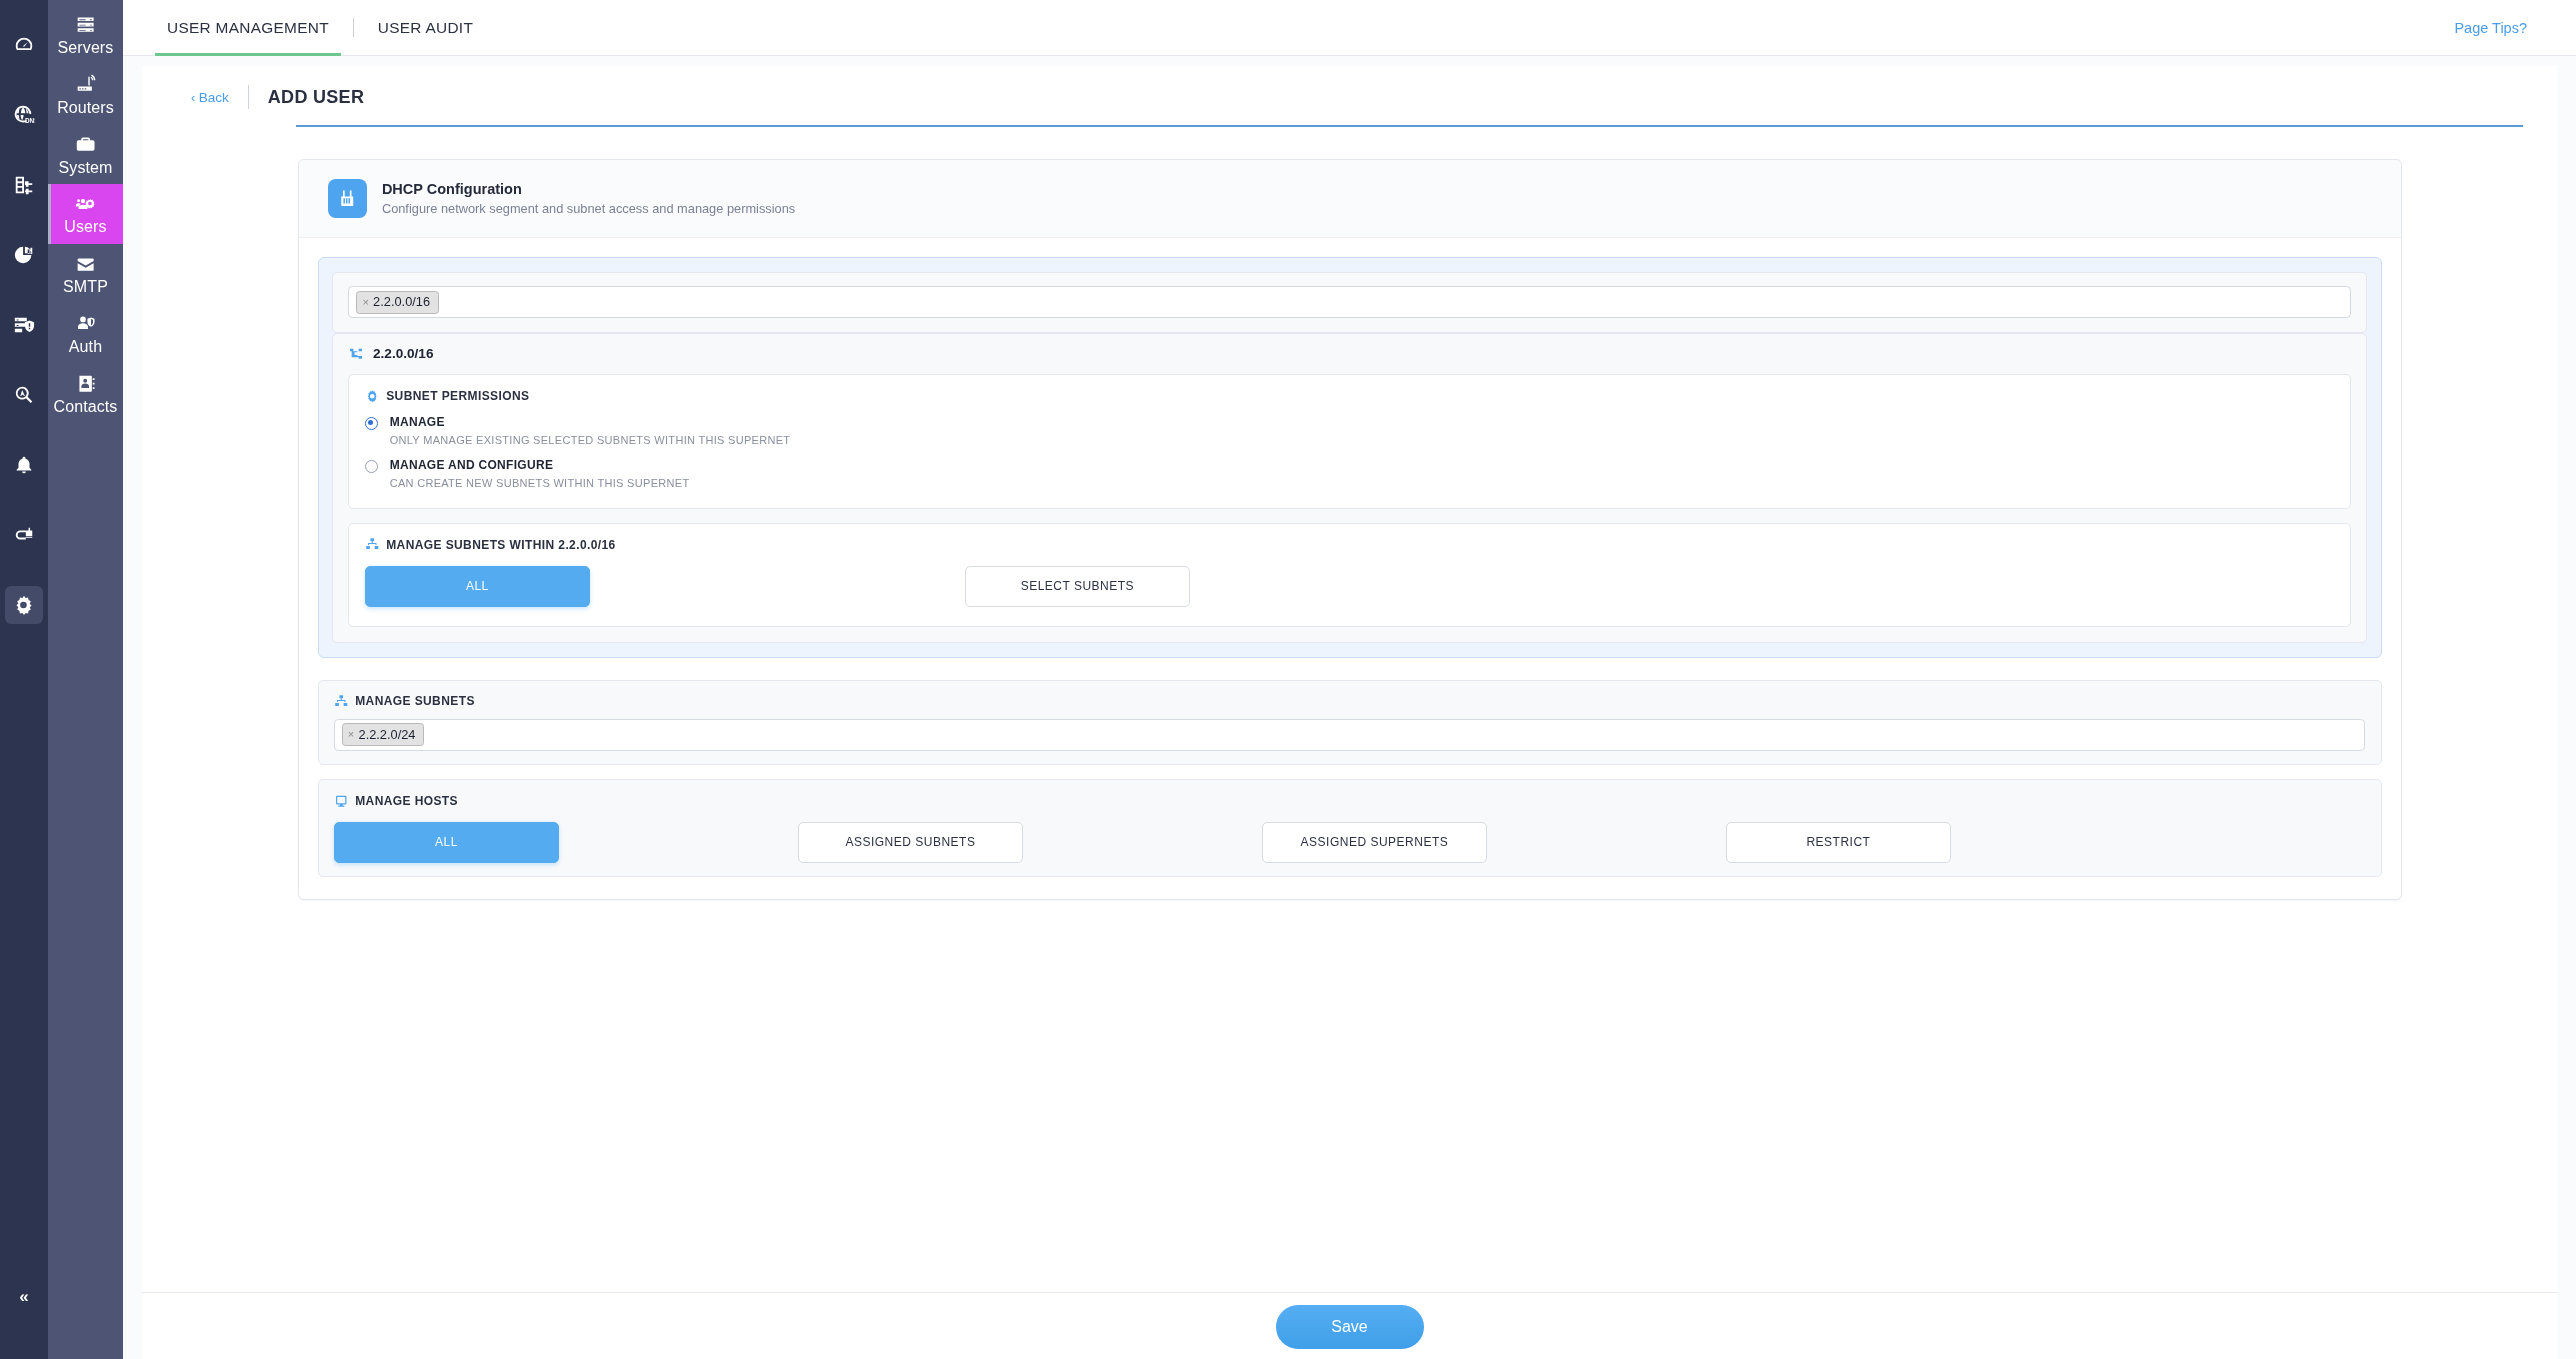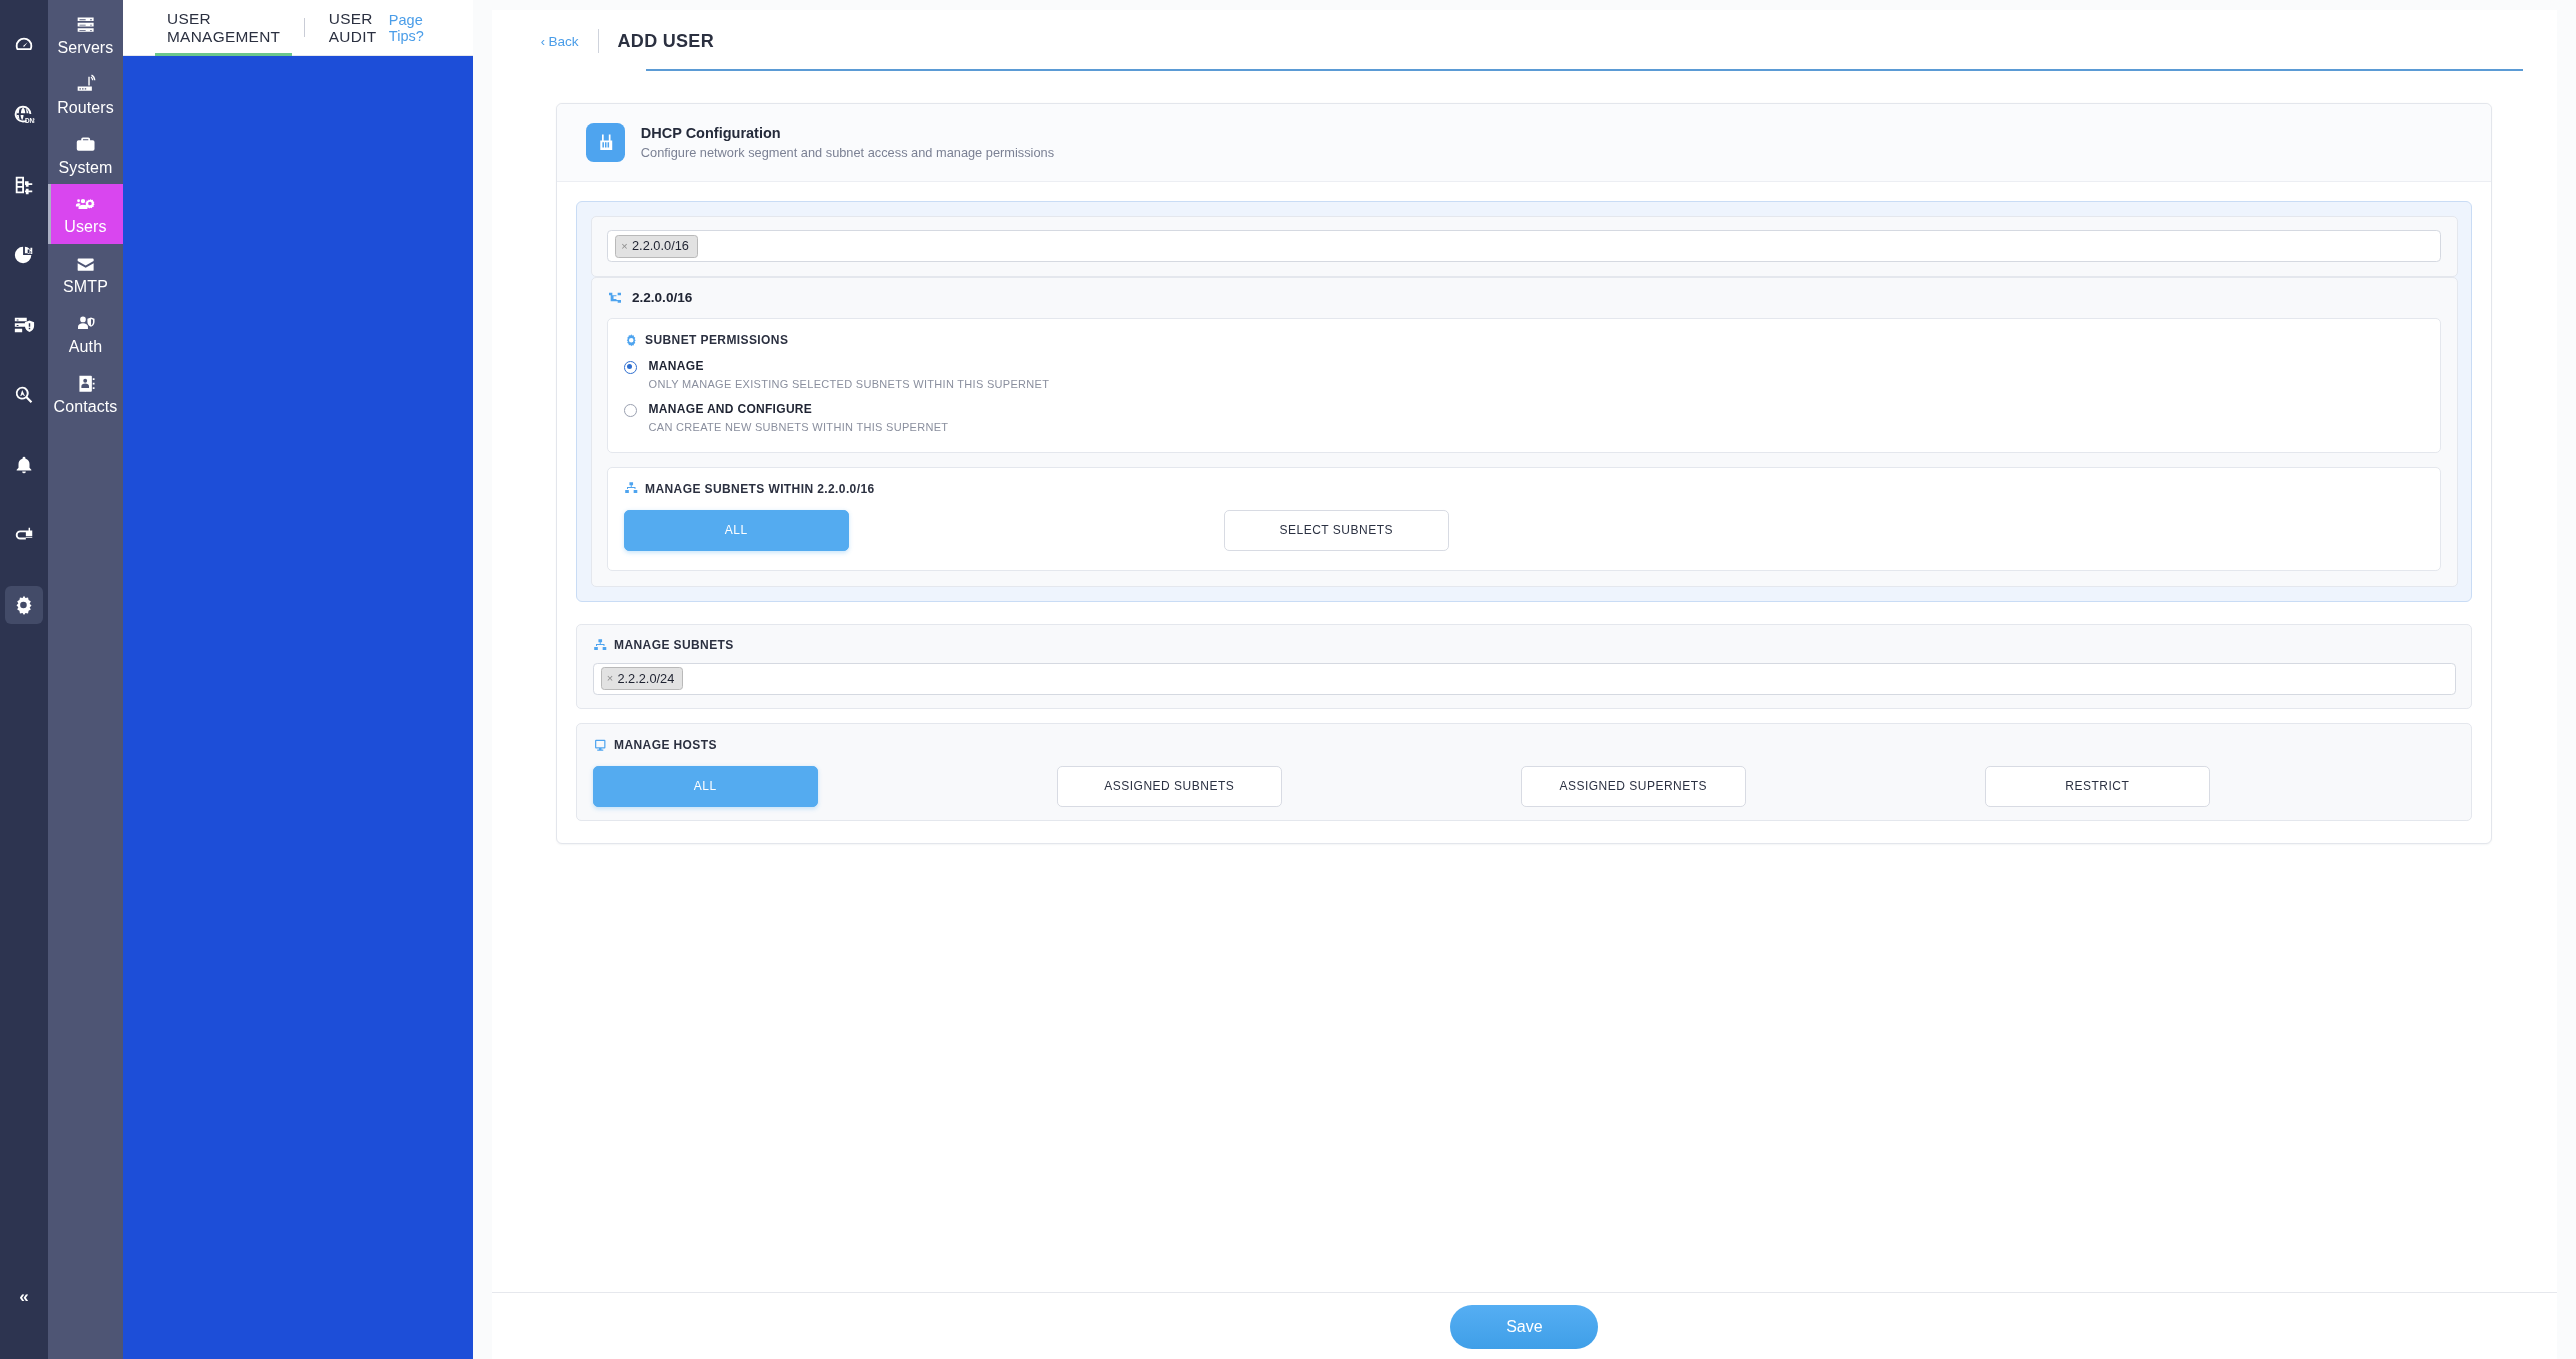--- a/index.html
+++ b/index.html
@@ -49,21 +49,21 @@
   }
   .nav-item svg { width: 21.3px; height: 21.3px; fill: #ffffff; margin-bottom: 3.4px; }
   .nav-label { font-size: 16px; letter-spacing: 0.1px; }
   .nav-item.active { background: #d946ef; }
   .nav-item.active::before {
     content: ""; position: absolute; left: 0; top: 0; bottom: 0;
     width: 2.6px; background: #aab0c4;
   }
 
   
-  .main { flex: 1; display: flex; flex-direction: row; min-width: 0; background: #1d4ed8; }
+  .main { flex: 1; display: flex; flex-direction: column; min-width: 0; background: #fca5a5; }
 
   .topbar {
     height: 56px; flex: 0 0 56px;
     background: #ffffff;
     display: flex; align-items: center;
     padding: 0 49px 0 0;
     border-bottom: 0.9px solid #e6e8ed;
     position: relative;
   }
   .tabs { display: flex; align-items: center; height: 100%; padding-left: 32px; }
@@ -106,21 +106,21 @@
 
   .head-rule {
     height: 2.6px; background: #5b9bd5;
     margin: 15.4px 34px 0 154px;
   }
 
   
   .scroll-area { flex: 1; overflow: hidden; padding-top: 32px; }
 
   .form-card {
-    width: 1936px;
+    width: 2104px;
     margin: 0 auto;
     background: #ffffff;
     border: 0.9px solid #e3e6ec;
     border-radius: 6px;
     box-shadow: 0 0.9px 1.7px rgba(40,50,80,.05);
   }
 
   .card-header {
     display: flex; align-items: center; gap: 15.4px;
     padding: 19px 29px;

